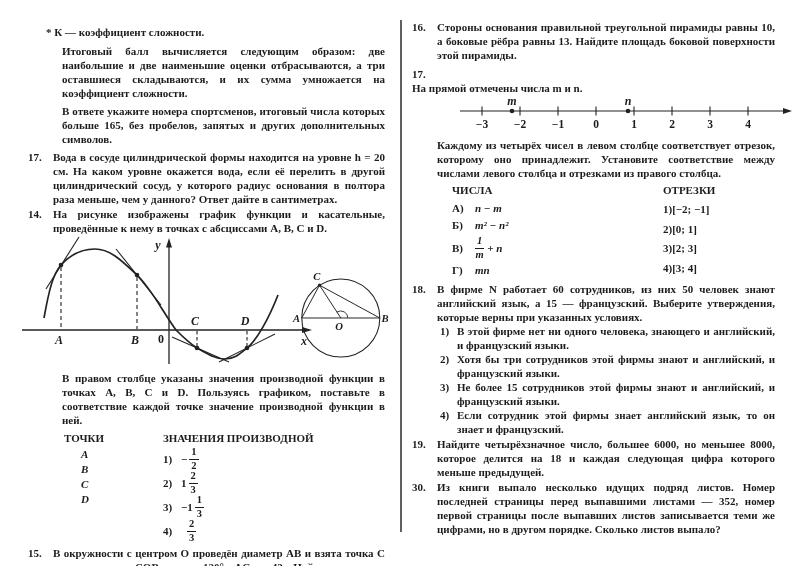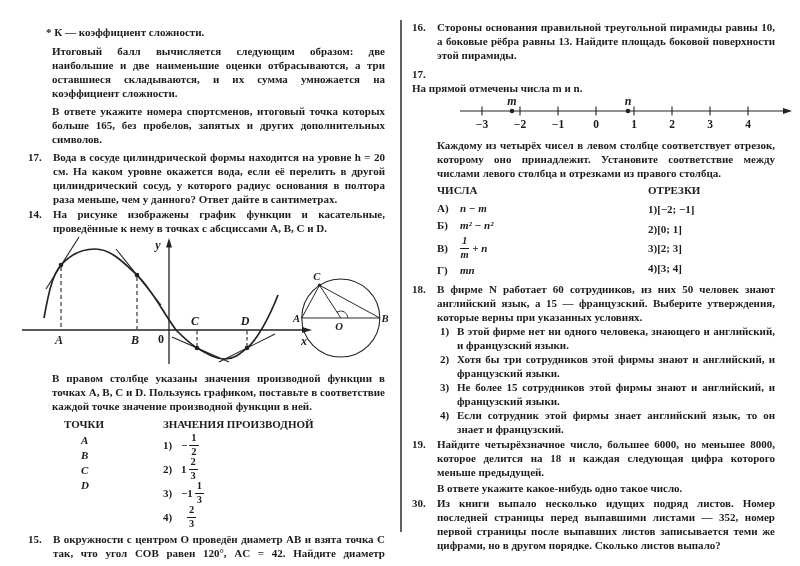--- a/index.html
+++ b/index.html
@@ -15,21 +15,21 @@
 
   .col {
     position:absolute; top:4px;
     font-size:11px; line-height:14px; font-weight:bold;
     text-align:justify;
   }
   .col-left  { left:28px; width:357px; padding-top:21px; }
   .col-right { left:412px; width:363px; padding-top:16px; }
 
   .footnote { margin-left:18px; margin-bottom:5px; text-align:left; }
-  .para { margin-left:24px; margin-bottom:4px; }
+  .para { margin-left:34px; margin-bottom:4px; }
   .item { display:flex; margin-bottom:1px; }
   .item .num { width:25px; flex-shrink:0; }
   .item .body { flex:1; }
   .note { margin-top:2px; }
 
   
   .figure-row { position:relative; height:132px; margin-bottom:3px; }
   .graph-svg  { position:absolute; left:-9px; top:0; }
   .circle-svg { position:absolute; left:264px; top:34px; }
   svg { overflow:visible; }
@@ -47,21 +47,21 @@
   .dm-point { margin-left:17px; line-height:15px; font-style:italic; }
   .dval-row { display:flex; align-items:center; height:24px; }
   .dval-label { width:18px; }
   .dval-pre { margin-right:2px; min-width:4px; }
   .frac { display:inline-flex; flex-direction:column; align-items:center; font-size:10.5px; line-height:10.5px; vertical-align:middle; }
   .frac .fnum { border-bottom:1.2px solid #1c1c1c; padding:0 2px 1px; }
   .frac .fden { padding-top:1px; }
 
   
   .nmatch { display:flex; margin-left:25px; margin-bottom:4px; text-align:left; }
-  .nm-col1 { width:211px; }
+  .nm-col1 { width:211px;margin-left:15px; }
   .nm-header { height:16px; }
   .mrow { display:flex; align-items:center; }
   .mrow .mlabel { width:23px; flex-shrink:0; }
   .mexpr { font-style:italic; }
   .mrow-a { height:17px; } .mrow-b { height:18px; }
   .mrow-v { height:28px; } .mrow-g { height:16px; }
   .seg-row { height:19.8px; display:flex; align-items:center; }
   .suffix { margin-left:3px; font-style:italic; }
 
   
@@ -74,21 +74,21 @@
 <body>
 
 <div class="page">
   <div class="divider"></div>
 
   <div class="col col-left">
 
     <div class="footnote">* К — коэффициент сложности.</div>
 
     <p class="para">Итоговый балл вычисляется следующим образом: две наибольшие и две наименьшие оценки отбрасываются, а три оставшиеся складываются, и их сумма умножается на коэффициент сложности.</p>
-    <p class="para">В ответе укажите номера спортсменов, итоговый точка которых больше 165, без пробелов, запятых и других дополнительных символов.</p>
+    <p class="para">В ответе укажите номера спортсменов, итоговый числа которых больше 165, без пробелов, запятых и других дополнительных символов.</p>
 
     <div class="item">
       <span class="num">17.</span>
       <div class="body">Вода в сосуде цилиндрической формы находится на уровне h = 20 см. На каком уровне окажется вода, если её перелить в другой цилиндрический сосуд, у которого радиус основания в полтора раза меньше, чем у данного? Ответ дайте в сантиметрах.</div>
     </div>
 
     <div class="item">
       <span class="num">14.</span>
       <div class="body">На рисунке изображены график функции и касательные, проведённые к нему в точках с абсциссами A, B, C и D.</div>
     </div>
@@ -303,21 +303,20 @@
             <span class="opt-text">Если сотрудник этой фирмы знает английский язык, то он знает и французский.</span>
           </div>
         </div>
       </div>
     </div>
 
     <div class="item">
       <span class="num">19.</span>
       <div class="body">
         <div>Найдите четырёхзначное число, большее 6000, но меньшее 8000, которое делится на 18 и каждая следующая цифра которого меньше предыдущей.</div>
-        <div class="note">В ответе укажите какое-нибудь одно такое число.</div>
       </div>
     </div>
 
     <div class="item">
       <span class="num">30.</span>
       <div class="body">Из книги выпало несколько идущих подряд листов. Номер последней страницы перед выпавшими листами — 352, номер первой страницы после выпавших листов записывается теми же цифрами, но в другом порядке. Сколько листов выпало?</div>
     </div>
   </div>
 </div>
 

